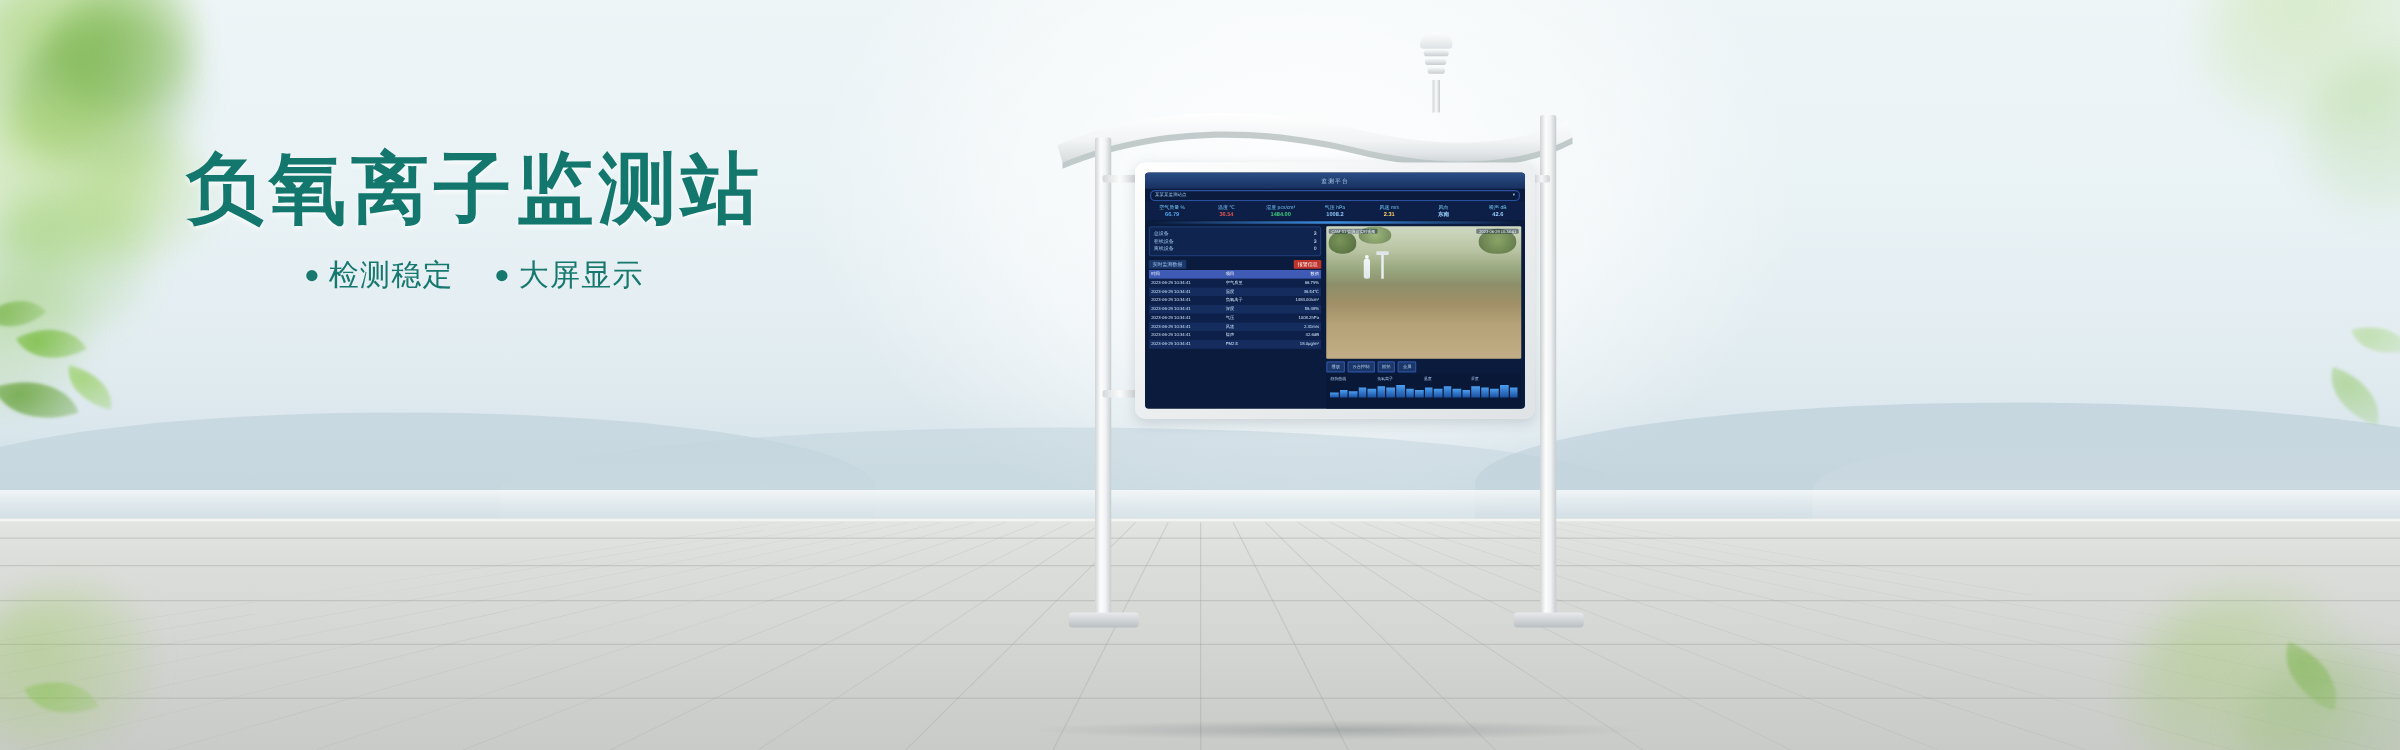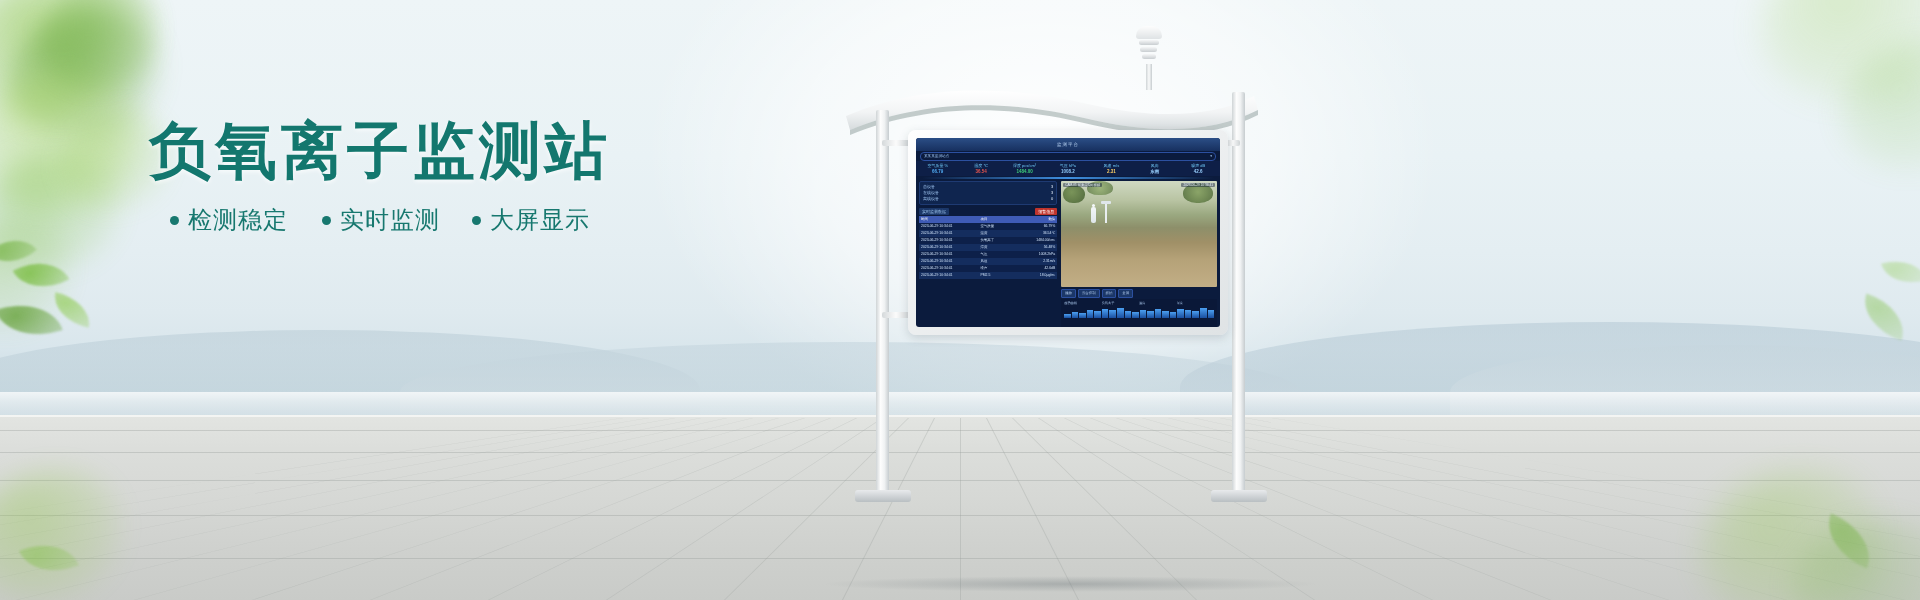--- a/index.html
+++ b/index.html
@@ -217,24 +217,20 @@
     </div>
 
   <div class="textblock">
     <h1 class="headline">负氧离子监测站</h1>
     <div class="features">
       <div class="frow">
         <span class="fitem c1">
             <i class="dot"></i>
             <span>检测稳定</span>
           </span>
-        <span class="fitem c2">
-            <i class="dot"></i>
-            <span>实时监测</span>
-          </span>
         <span class="fitem c3">
             <i class="dot"></i>
             <span>大屏显示</span>
           </span>
       </div>
     </div>
   </div>
 
   <div class="kiosk">
 

